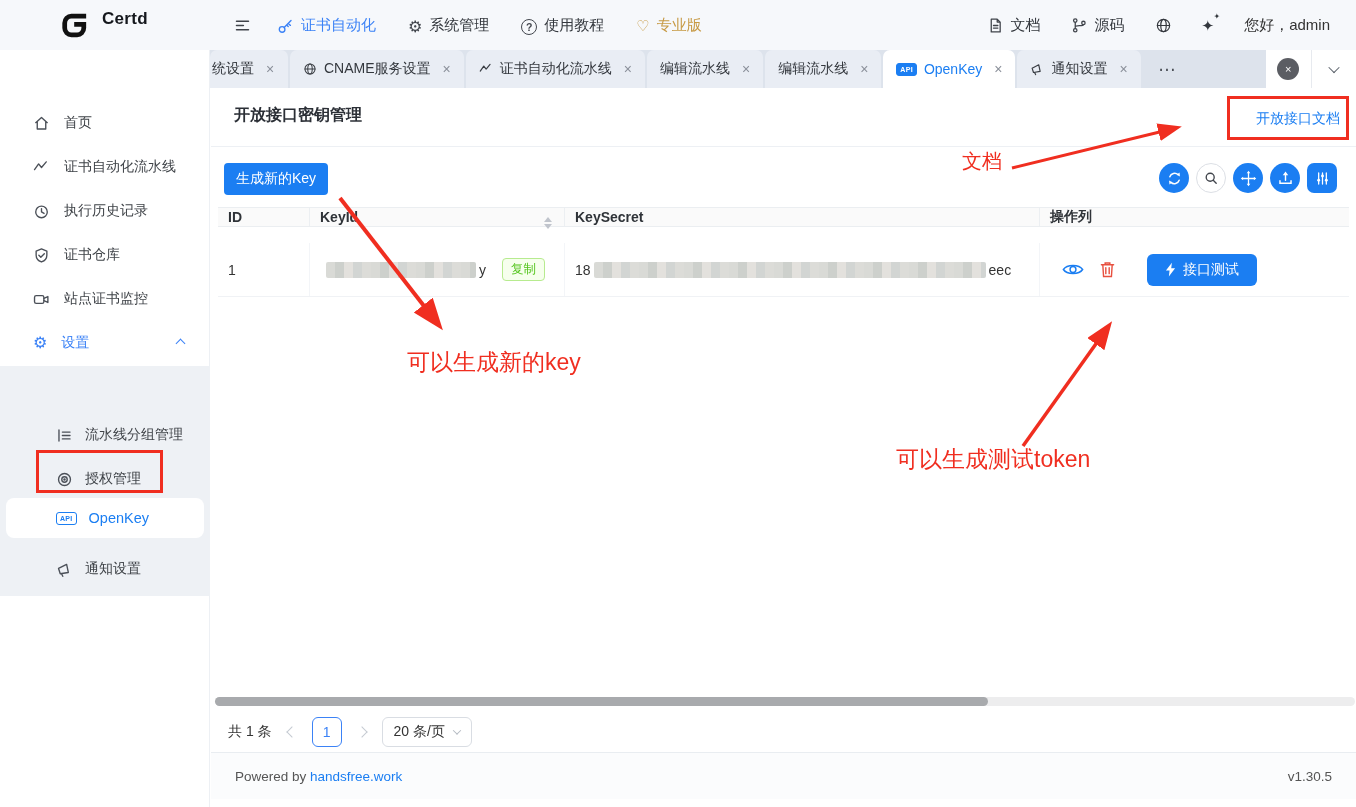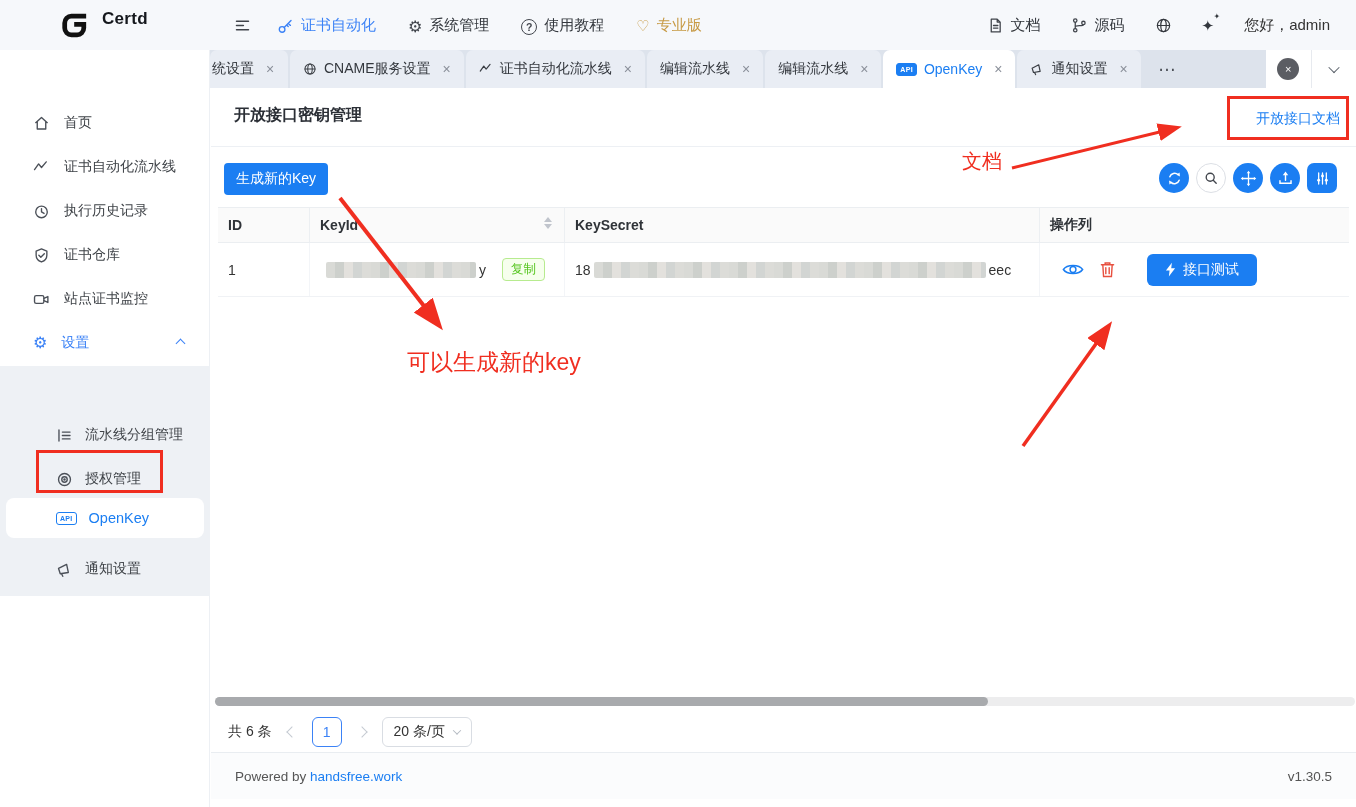--- a/index.html
+++ b/index.html
@@ -91,21 +91,21 @@
   #toolbar { position:absolute; right:19px; top:75px; display:flex; gap:7px; }
   .cbtn { width:30px; height:30px; border-radius:50%; background:#1b7ef2; display:flex;
     align-items:center; justify-content:center; cursor:pointer; flex:none; }
   .cbtn.white { background:#fff; border:1px solid #dcdfe5; }
   .cbtn.square { border-radius:7px; }
   .wic { width:17px; height:17px; fill:none; stroke:#fff; stroke-width:1.7; stroke-linecap:round; }
   .wic polygon, .wic circle.dot { fill:#fff; stroke:none; }
   .dkic { width:16px; height:16px; fill:none; stroke:#41454c; stroke-width:1.7; stroke-linecap:round; }
 
   
-  #thead { position:absolute; left:7px; top:119px; width:1131px; height:36px; background:#fafafa;
+  #thead { position:absolute; left:7px; top:119px; width:1131px; height:20px; background:#fafafa;
     border-top:1px solid #ebeef1; border-bottom:1px solid #ebeef1; display:flex; }
   .th { display:flex; align-items:center; padding-left:10px; font-weight:bold;
     color:#2f3338; font-size:14px; border-right:1px solid #eceff2; position:relative; }
   .th:last-child { border-right:none; }
   .c-id { width:92px; } .c-key { width:255px; } .c-sec { width:475px; } .c-ops { flex:1; }
   .sort { position:absolute; right:12px; top:9px; display:flex; flex-direction:column; gap:2px; cursor:pointer; }
   .tri-u { width:0; height:0; border-left:4px solid transparent; border-right:4px solid transparent;
     border-bottom:5px solid #c0c4cc; }
   .tri-d { width:0; height:0; border-left:4px solid transparent; border-right:4px solid transparent;
     border-top:5px solid #c0c4cc; }
@@ -423,21 +423,21 @@
         </svg>
         <span>接口测试</span>
       </button>
     </div>
   </div>
 
   <div class="hscroll-track"></div>
   <div class="hscroll-thumb"></div>
 
   <div id="pager">
-    <span>共 6 条</span>
+    <span>共 1 条</span>
     <span class="chev left pale"></span>
     <span class="page-box">1</span>
     <span class="chev right pale"></span>
     <span class="size-select">
       <span>20 条/页</span>
       <span class="chev down sm"></span>
     </span>
   </div>
 
   <div id="footer">
@@ -447,20 +447,21 @@
     </span>
     <span>v1.30.5</span>
   </div>
 </div>
 
 <div id="overlay">
   <div class="ann-box" style="left:1227px; top:96px; width:122px; height:44px;"></div>
   <div class="ann-box" style="left:36px; top:450px; width:127px; height:43px;"></div>
   <div class="ann-text" style="left:962px; top:148px; font-size:20px;">文档</div>
   <div class="ann-text" style="left:407px; top:347px; font-size:23px;">可以生成新的key</div>
+  <div class="ann-text" style="left:896px; top:444px; font-size:23px;">可以生成测试token</div>
   <svg width="1356" height="807" style="position:absolute; inset:0;">
     <defs>
       <marker id="ah" markerWidth="8" markerHeight="7" refX="6" refY="3" orient="auto">
         <path d="M0 0 L8 3 L0 6 Z" fill="#f02e20"></path>
       </marker>
     </defs>
     <line x1="1012" y1="168" x2="1176" y2="128" stroke="#f02e20" stroke-width="3" marker-end="url(#ah)"></line>
     <line x1="340" y1="198" x2="438" y2="324" stroke="#f02e20" stroke-width="4" marker-end="url(#ah)"></line>
     <line x1="1023" y1="446" x2="1108" y2="327" stroke="#f02e20" stroke-width="3.5" marker-end="url(#ah)"></line>
   </svg>

